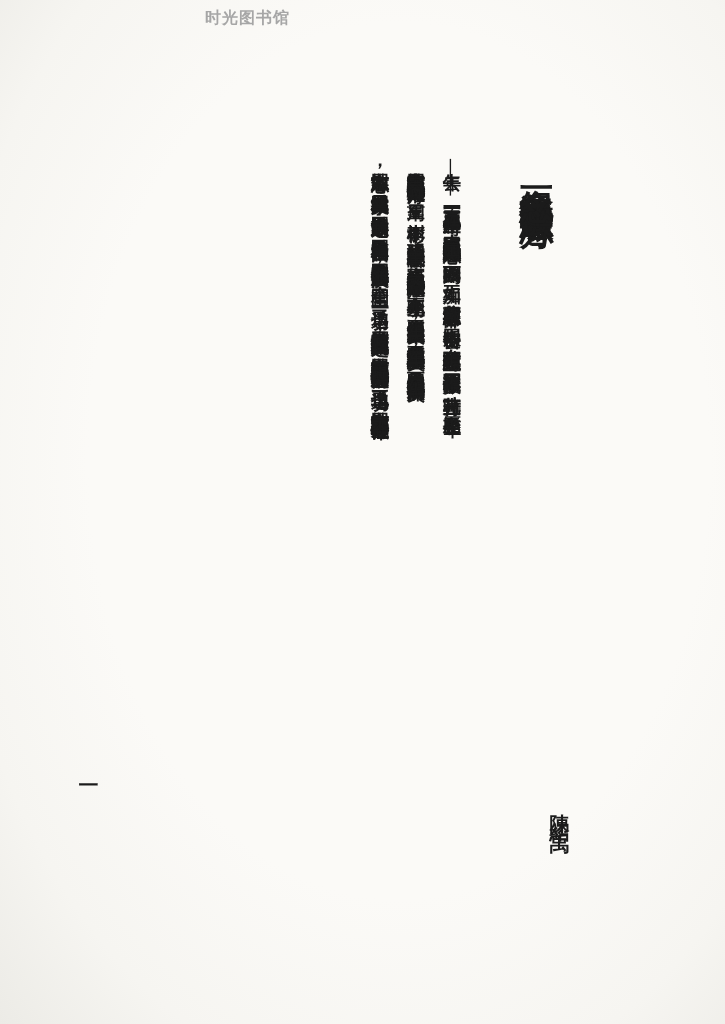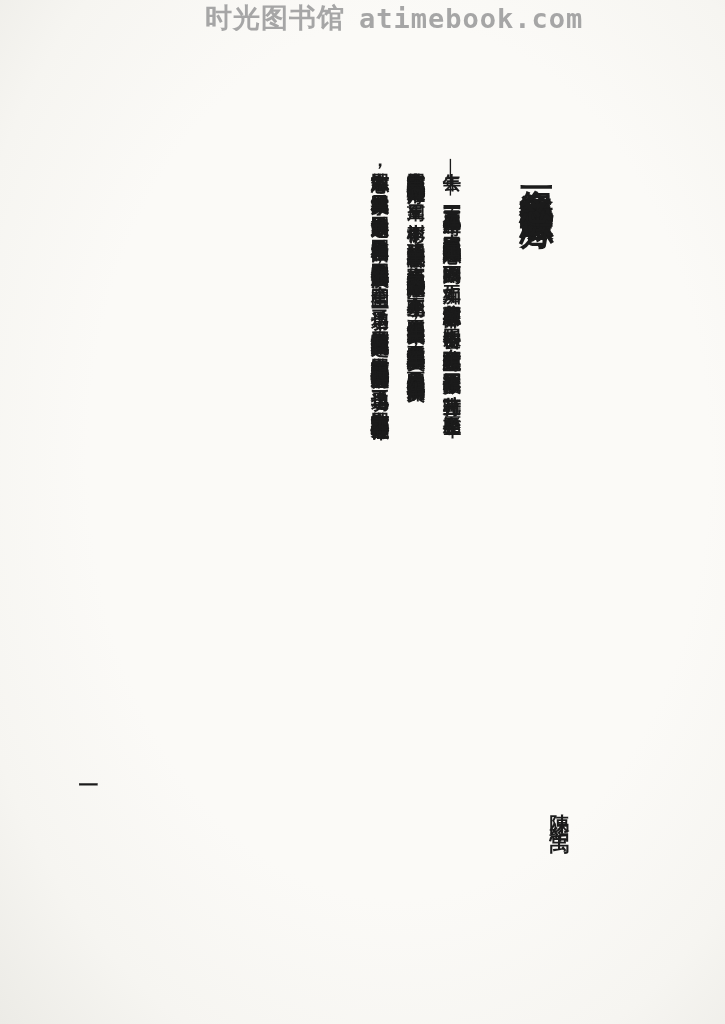--- a/index.html
+++ b/index.html
@@ -17,23 +17,23 @@
     position:relative;
     width:725px;height:1024px;
     background:radial-gradient(ellipse at 55% 45%, #fbfaf7 55%, var(--paper) 80%, #ecebe6 100%);
     overflow:hidden;
     color:var(--ink);
   }
   .watermark{
     position:absolute;
     left:205px;top:0;
     height:36px;
-    display:flex;align-items:center;gap:14px;
+    display:flex;align-items:center;gap:31px;
     font-family:"DejaVu Sans Mono","Liberation Mono",monospace;
-    font-size:27px;
+    font-size:16px;
     font-weight:bold;
     color:var(--watermark);
     letter-spacing:1px;
     white-space:nowrap;
   }
   .vert{
     writing-mode:vertical-rl;
     white-space:normal;
   }
   .title{
@@ -74,21 +74,20 @@
     font-weight:bold;
   }
 </style>
 </head>
 <body>
 
 <div class="page">
 
   <div class="watermark">
     <span>时光图书馆</span>
-    <span>atimebook.com</span>
   </div>
 
   <h1 class="title vert">方志敏同志等被俘一週年紀念</h1>
 
   <div class="author vert">陳紹禹</div>
 
   <div class="body-text vert">
     <p>去年——一九三五年一月二十四日上午一時，中國紅軍北上抗日先遣隊總司令方志敏同志，與劉疇西、王如痴、曹仰山同志等紅軍幹部，因叛徒告密，在隴首村敵軍封鎖線上，被敵軍四十三旅俘獲！時光荏苒，歷今已整整一年了！</p>
     <p>方志敏同志及紅軍北上抗日先遣隊的其他民族英雄（尋淮舟，周羣，李樹彬，張胡天同志等）先後被敵殺害，紅軍北上抗日先遣隊的其他許多救國志士久陷敵窟，至今生死不明，這不僅是中國共產黨的重大損失，也不僅是中國蘇維埃和紅軍的嚴重損失，而且是中國全體同胞在抗日救國偉大事業中的沉痛損失！</p>
     <p>方志敏同志等，爲抗日救國事業，爲中國民族解放運動，爲中國人民幸福和自由，爲中國同胞的衣食住行問題的解決，奮鬥了一生：爲了這一切，特別是爲了率領紅軍打開北上抗日之路，方志敏同志等引起了日寇和漢奸對他們的無限仇恨和無窮恐懼；也正爲了這一切，方志敏同志等才在日寇漢奸的屠刀之下犧牲了性命！</p>

